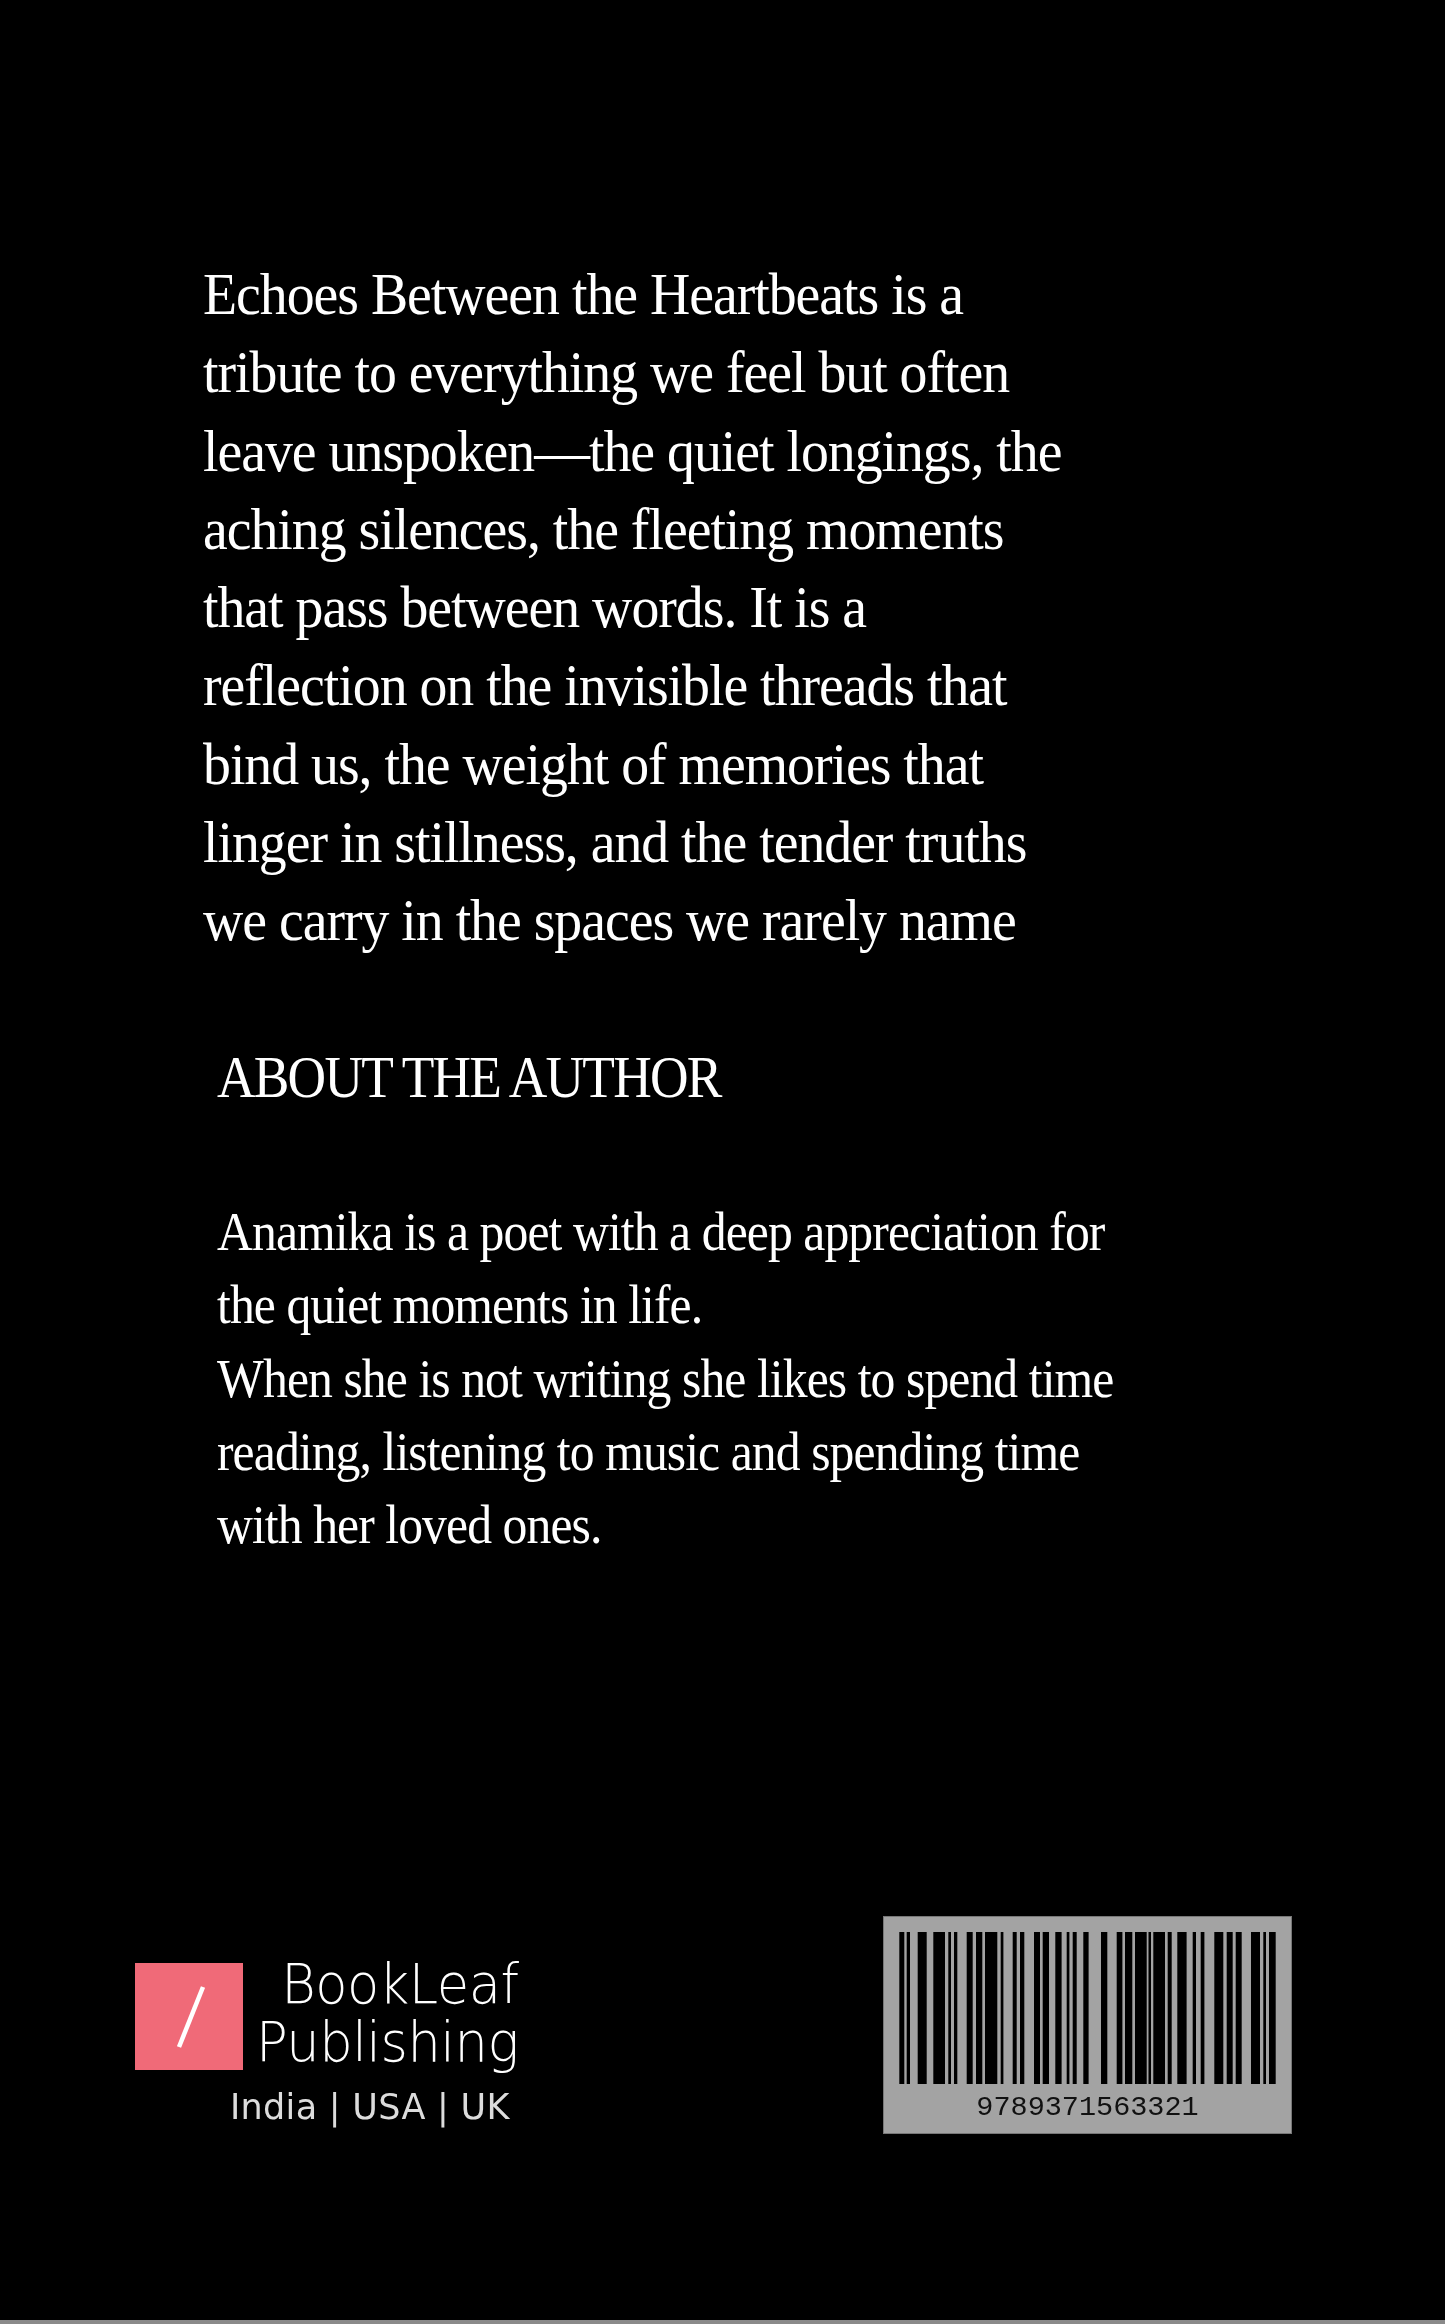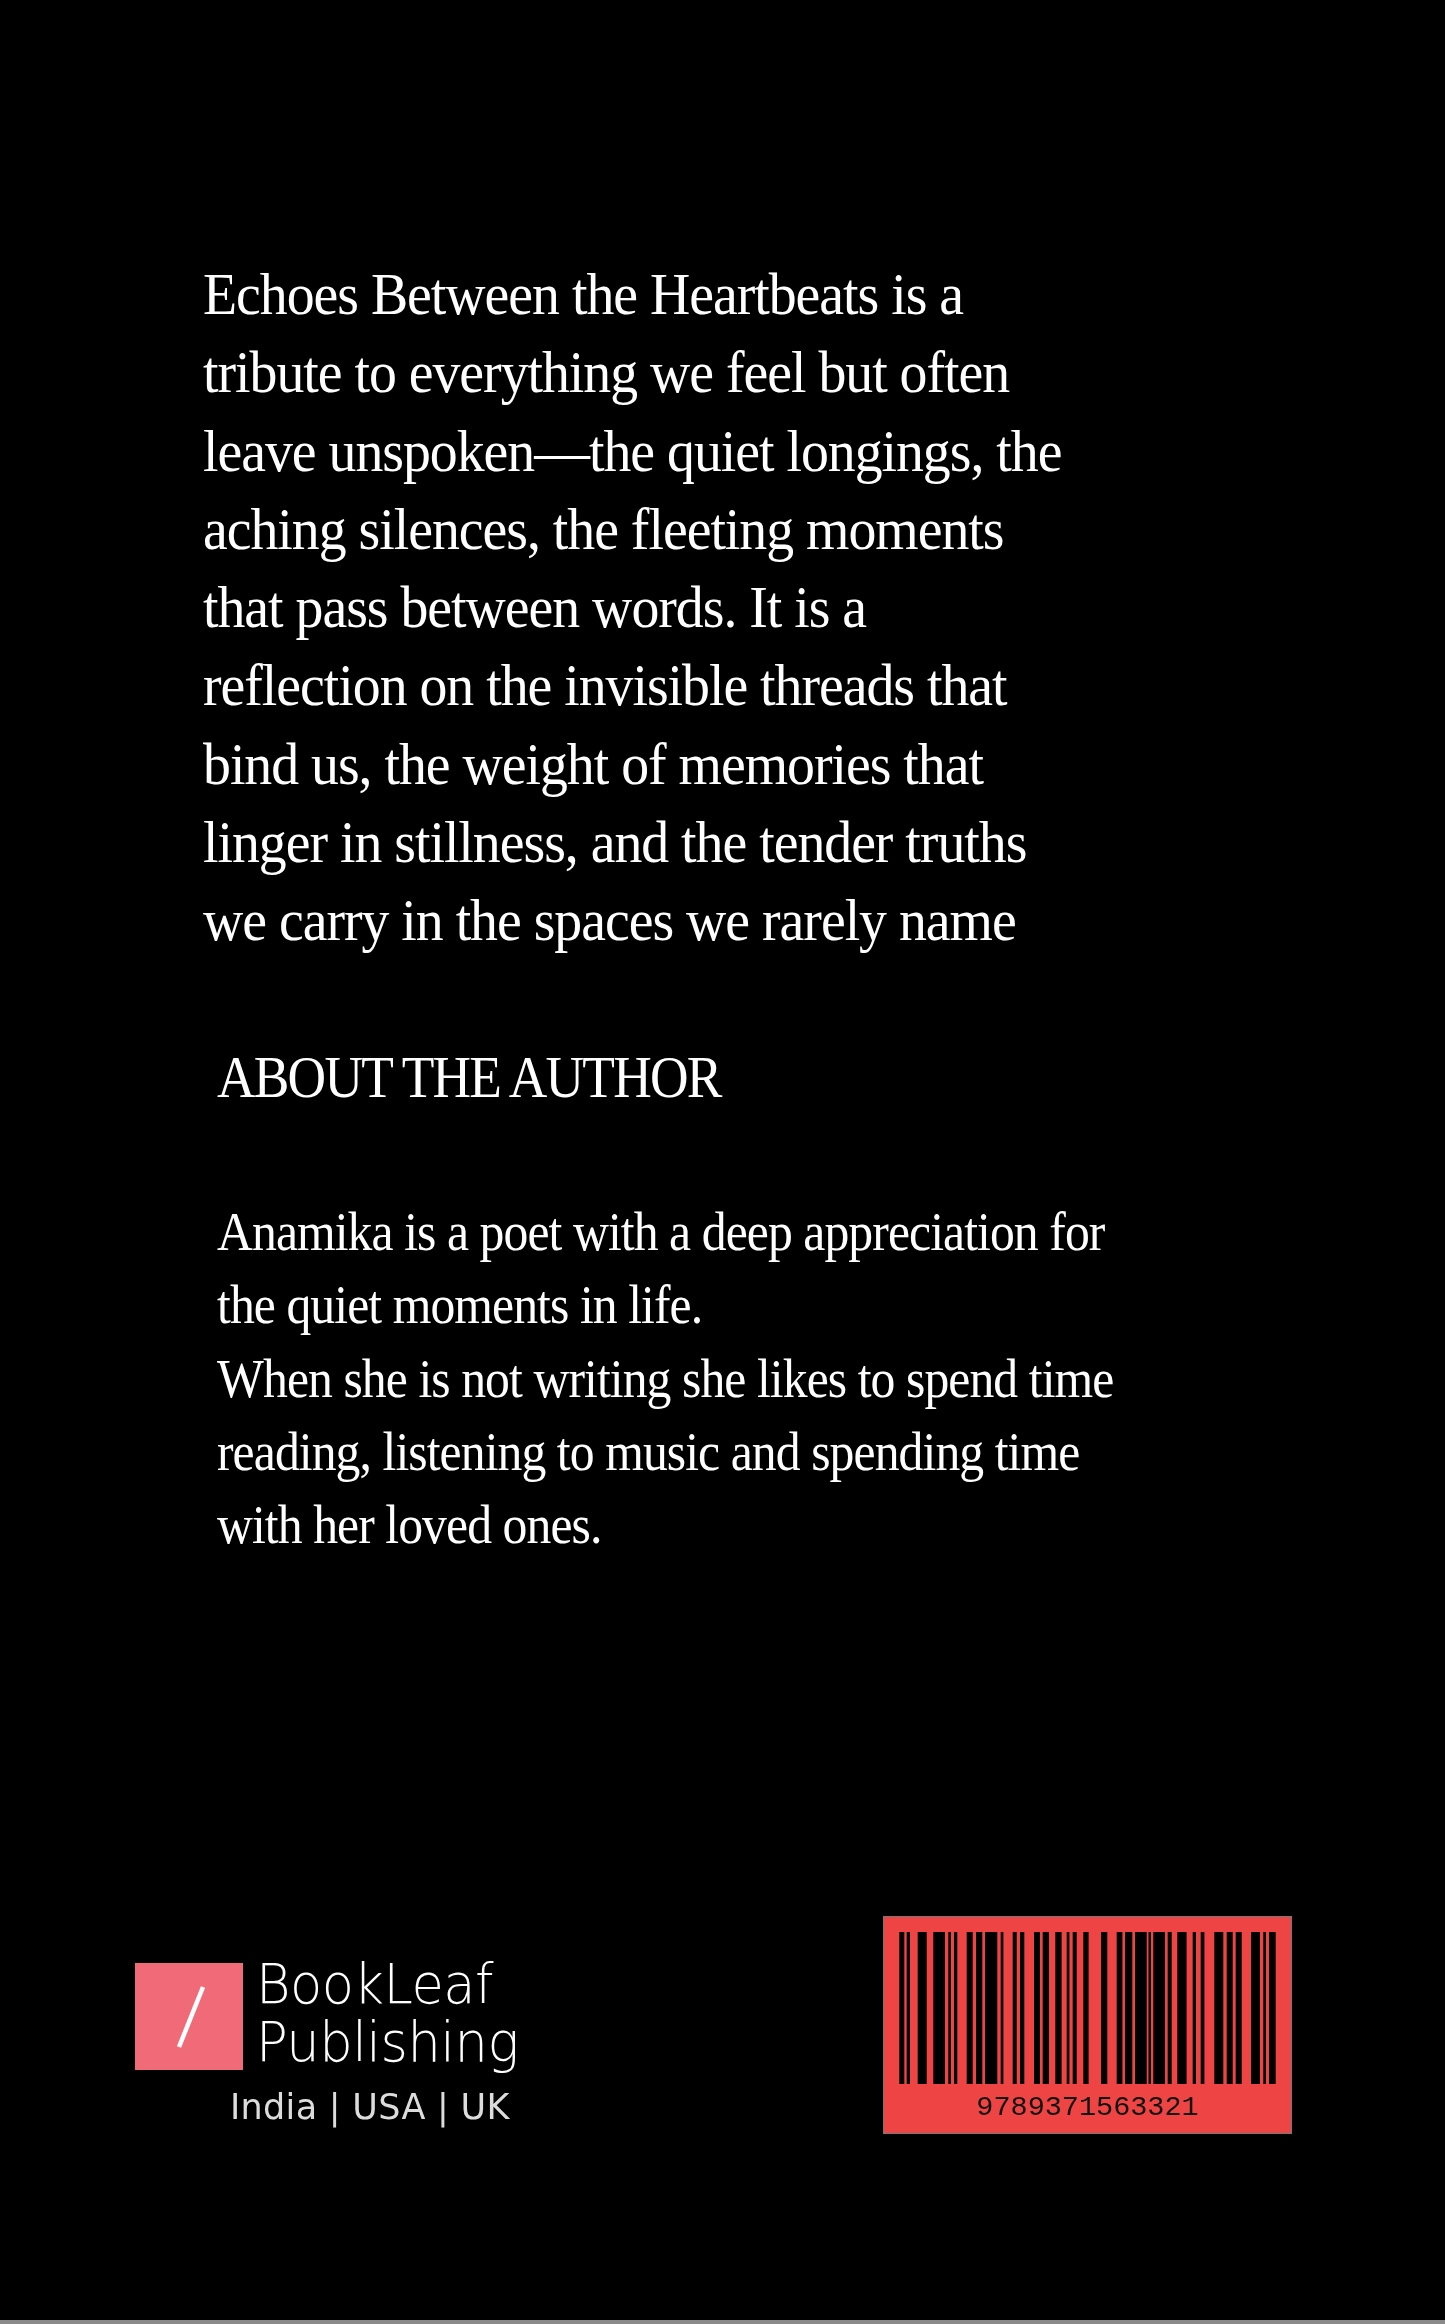--- a/index.html
+++ b/index.html
@@ -80,20 +80,21 @@
       transform-origin: left center;
       transform: scaleX(0.92);
     }
     
     .publisher {
       position: absolute;
       left: 135px;
       top: 1963px;
       width: 420px;
       height: 180px;
+      text-align: right;
     }
     .logo-square {
       position: absolute;
       left: 0; top: 0;
       width: 108px;
       height: 107px;
       background: #f06a78;
     }
     .logo-square svg {
       position: absolute;
@@ -131,21 +132,21 @@
       white-space: nowrap;
       letter-spacing: 0.3px;
     }
     
     .barcode {
       position: absolute;
       left: 884px;
       top: 1917px;
       width: 407px;
       height: 216px;
-      background: #ef4444;
+      background: #a3a3a3;
       box-shadow: 0 0 0 1px #777;
     }
     .barcode svg {
       position: absolute;
       left: 0; top: 0;
     }
     .isbn {
       position: absolute;
       left: 0;
       width: 407px;

